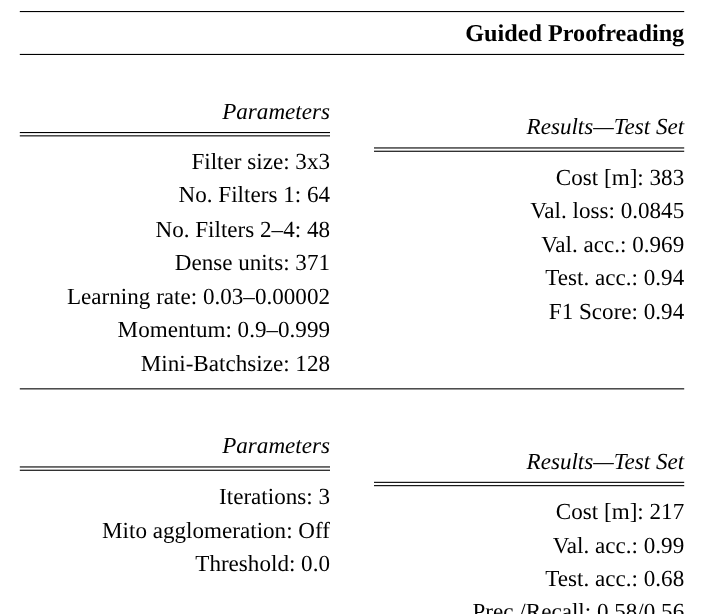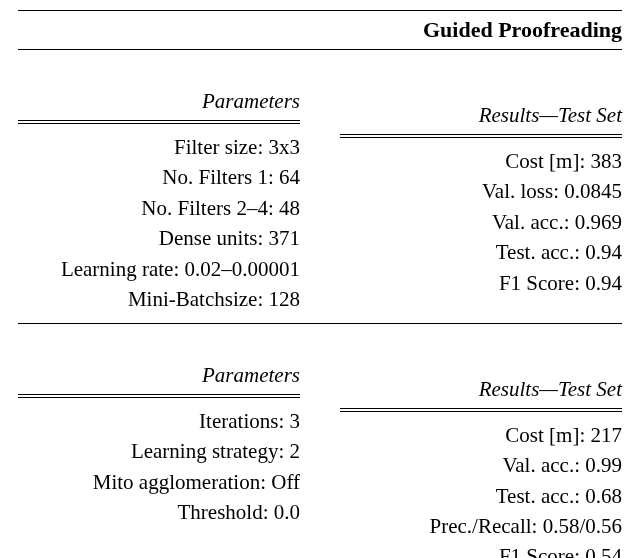--- a/index.html
+++ b/index.html
@@ -72,21 +72,22 @@
     <div class="section-title-row">Guided Proofreading</div>
     <div class="col-wrap">
       <div class="col left-col">
         <div class="col-header">Parameters</div>
         <div class="divider"></div>
         <div class="col-body">
           <div class="body-line">Filter size: 3x3</div>
           <div class="body-line">No. Filters 1: 64</div>
           <div class="body-line">No. Filters 2–4: 48</div>
           <div class="body-line">Dense units: 371</div>
-          <div class="body-line">Learning rate: 0.02–0.00001</div>
+          <div class="body-line">Learning rate: 0.03–0.00002</div>
+          <div class="body-line">Momentum: 0.9–0.999</div>
           <div class="body-line">Mini-Batchsize: 128</div>
         </div>
       </div>
       <div class="col right-col">
         <div class="col-header col-right-header">Results—Test Set</div>
         <div class="divider"></div>
         <div class="col-body">
           <div class="body-line">Cost [m]: 383</div>
           <div class="body-line">Val. loss: 0.0845</div>
           <div class="body-line">Val. acc.: 0.969</div>
@@ -97,21 +98,20 @@
     </div>
   </div>
 
   <div class="section section-block">
     <div class="col-wrap">
       <div class="col left-col">
         <div class="col-header">Parameters</div>
         <div class="divider"></div>
         <div class="col-body">
           <div class="body-line">Iterations: 3</div>
-          <div class="body-line">Learning strategy: 2</div>
           <div class="body-line">Mito agglomeration: Off</div>
           <div class="body-line">Threshold: 0.0</div>
         </div>
       </div>
       <div class="col right-col">
         <div class="col-header col-right-header">Results—Test Set</div>
         <div class="divider"></div>
         <div class="col-body">
           <div class="body-line">Cost [m]: 217</div>
           <div class="body-line">Val. acc.: 0.99</div>

